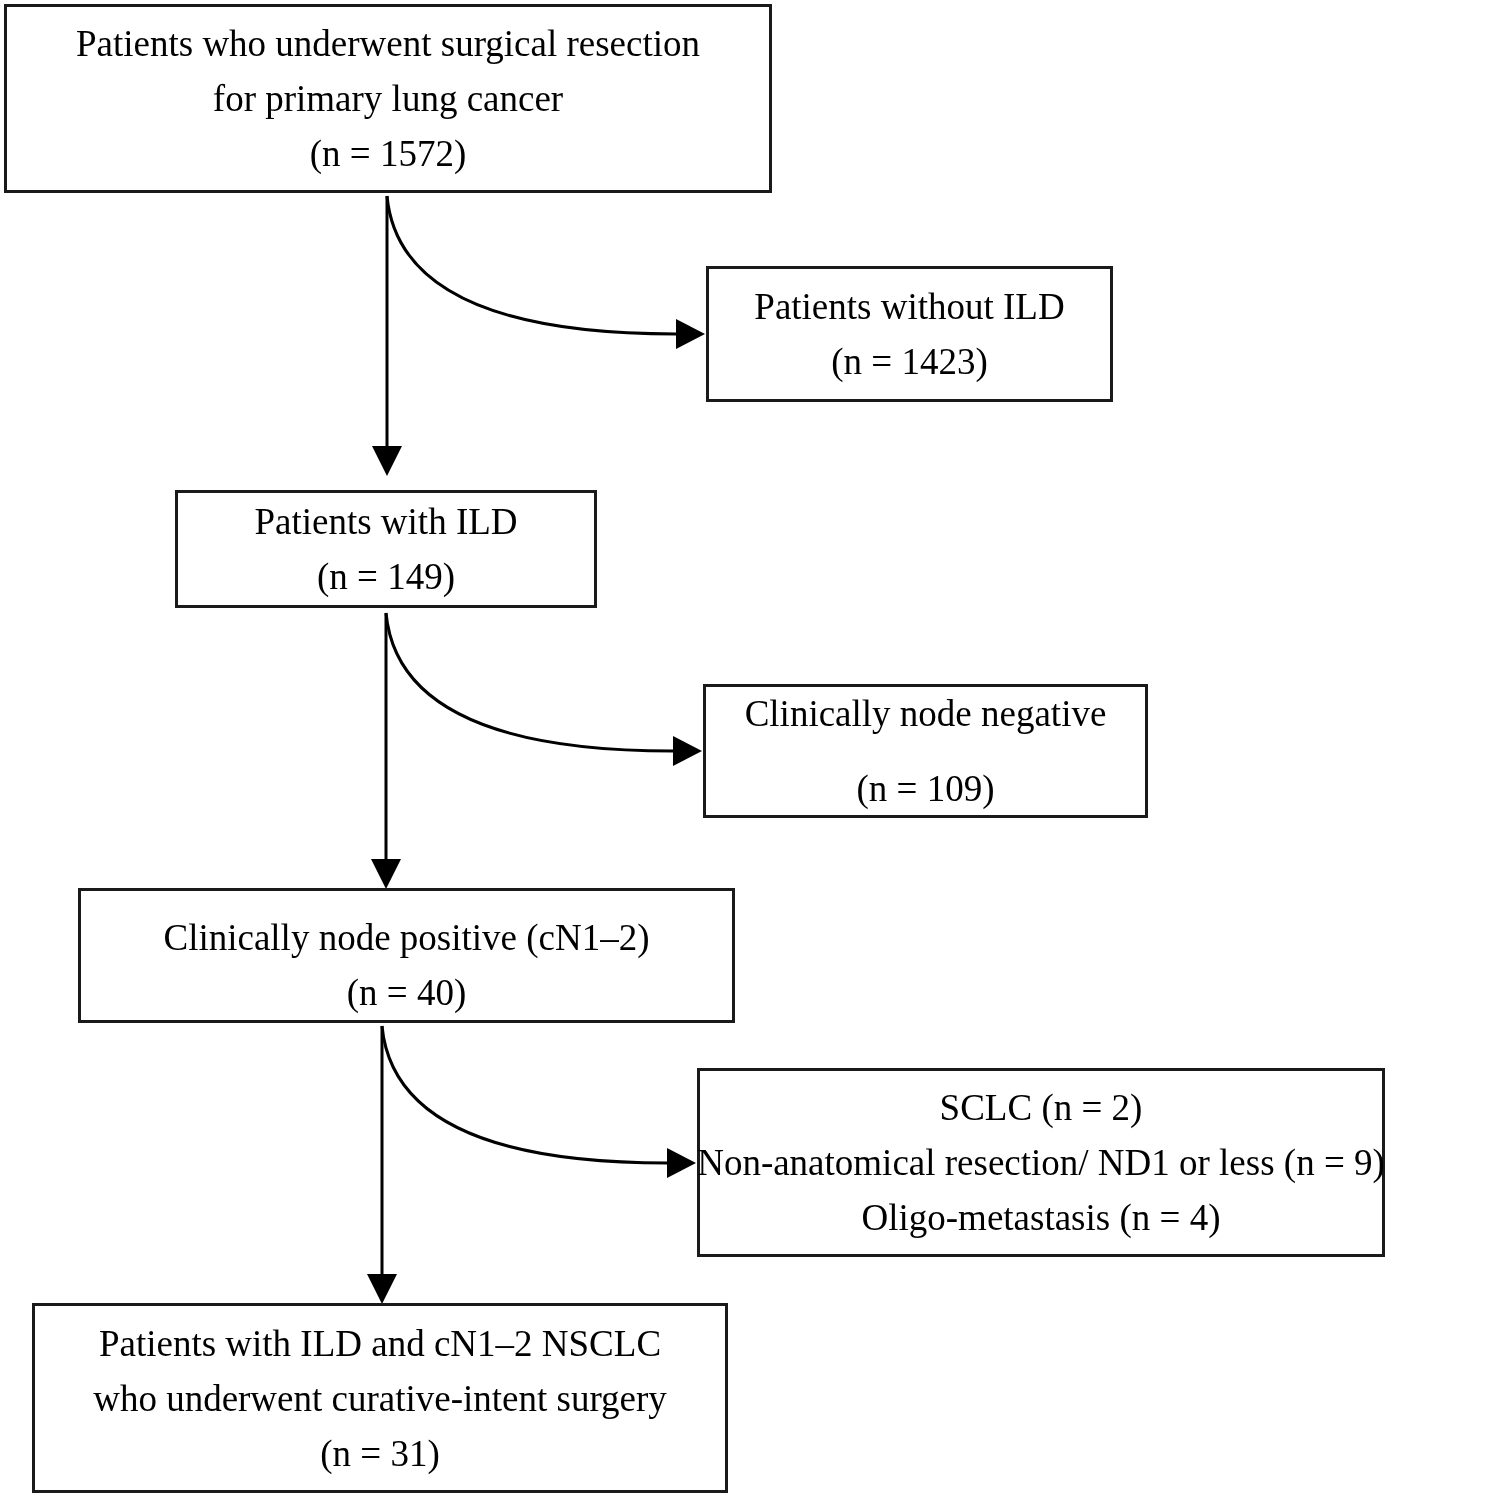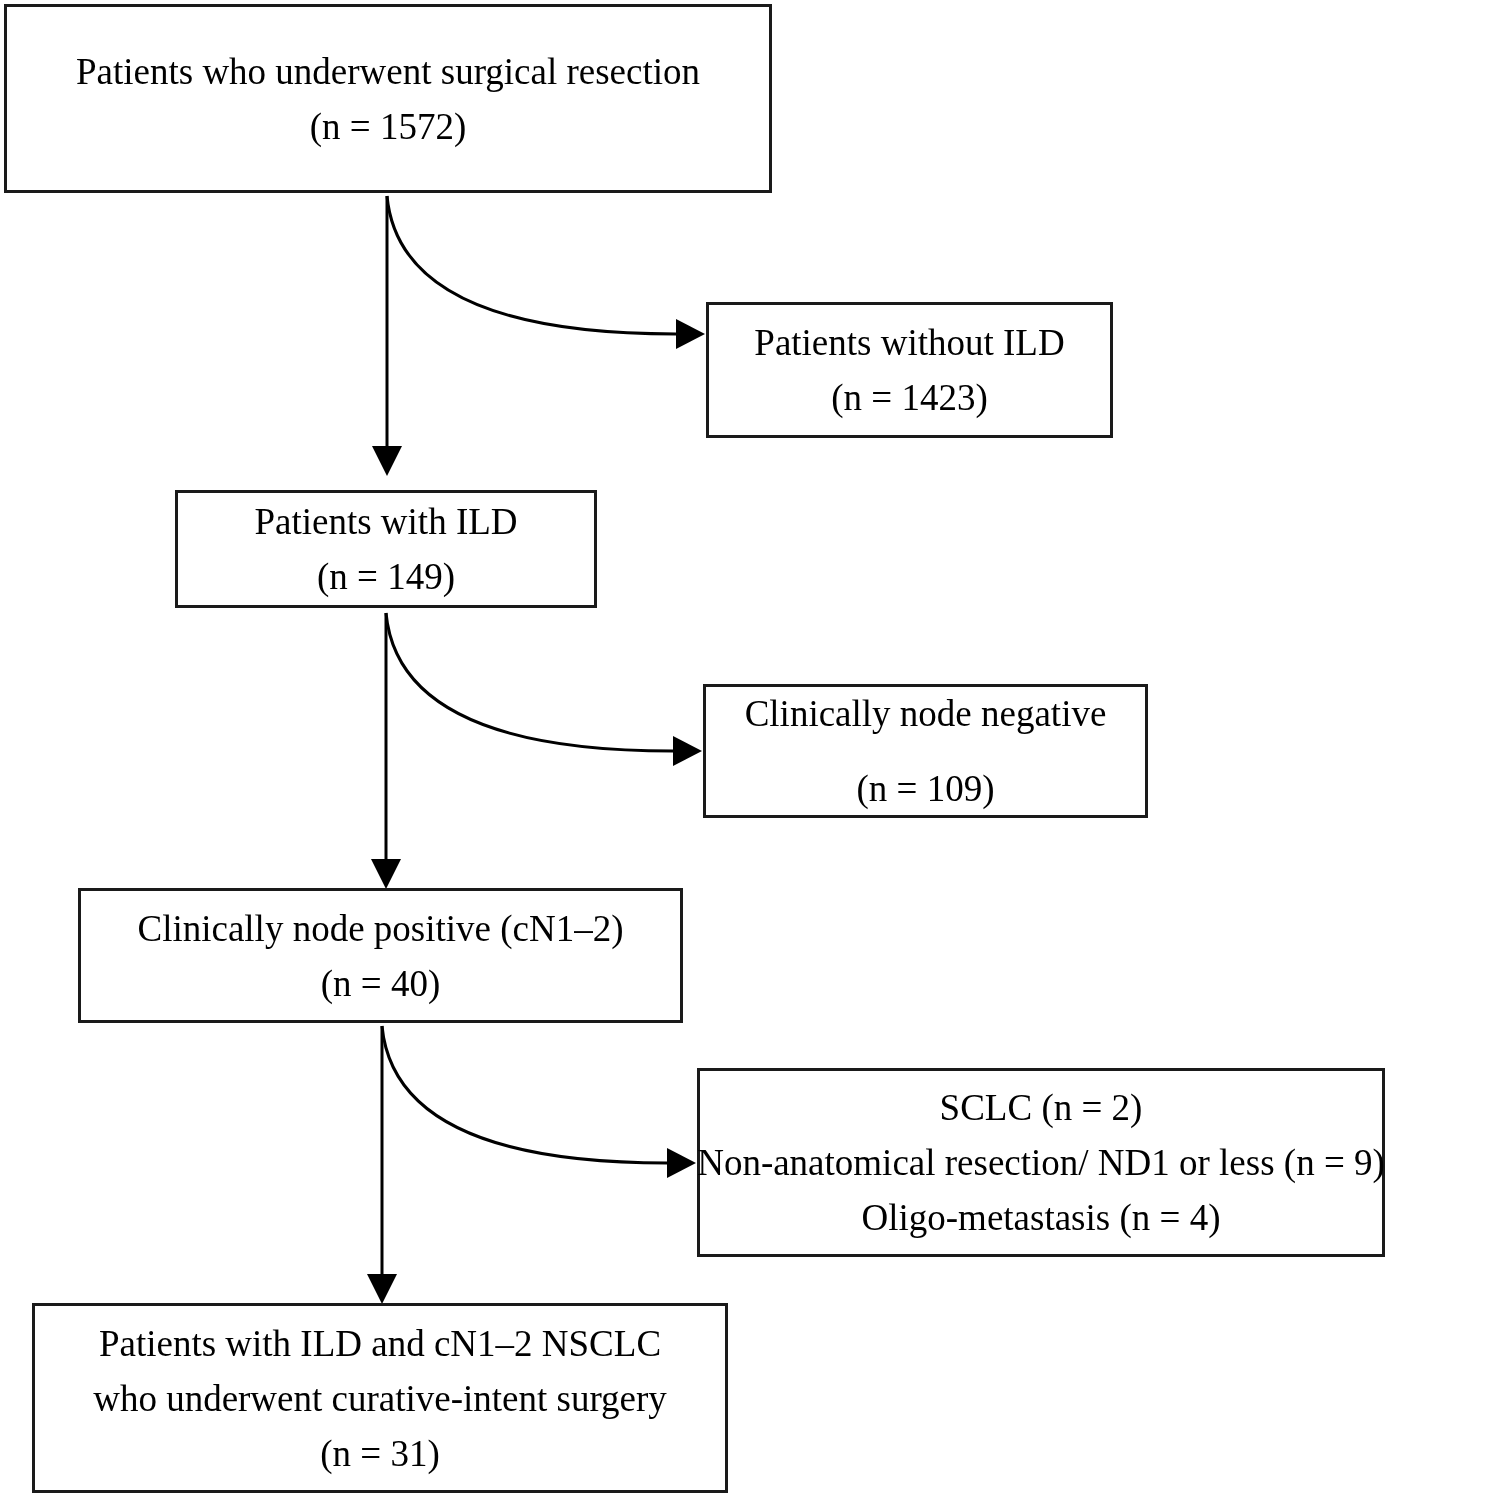--- a/index.html
+++ b/index.html
@@ -33,24 +33,24 @@
     align-items: center;
     text-align: center;
     box-sizing: border-box;
     font-size: 37px;
     line-height: 55px;
   }
   .box .line {
     white-space: nowrap;
   }
   #box-surgical-resection { left: 4px;   top: 4px;    width: 768px; height: 189px; }
-  #box-without-ild        { left: 706px; top: 266px;  width: 407px; height: 136px; margin-top: 36px; }
+  #box-without-ild        { left: 706px; top: 266px;  width: 407px; height: 136px; }
   #box-with-ild           { left: 175px; top: 490px;  width: 422px; height: 118px; }
   #box-node-negative      { left: 703px; top: 684px;  width: 445px; height: 134px; gap: 20px; }
-  #box-node-positive      { left: 78px;  top: 888px;  width: 605px; height: 135px; }
+  #box-node-positive      { left: 78px;  top: 888px;  width: 657px; height: 135px; justify-content: flex-end; }
   #box-excluded           { left: 697px; top: 1068px; width: 688px; height: 189px; }
   #box-final-cohort       { left: 32px;  top: 1303px; width: 696px; height: 190px; }
 </style>
 </head>
 <body>
 
 <div class="canvas">
 
   <svg class="connectors" viewBox="0 0 1499 1500" xmlns="http://www.w3.org/2000/svg">
 
@@ -68,20 +68,21 @@
 
     <path d="M 382 1026 L 382 1278" stroke="#000000" stroke-width="3" fill="none"></path>
     <polygon points="367,1274 397,1274 382,1304" fill="#000000"></polygon>
 
     <path d="M 382 1026 Q 395 1163 667 1163" stroke="#000000" stroke-width="3" fill="none"></path>
     <polygon points="667,1148 667,1178 696,1163" fill="#000000"></polygon>
   </svg>
 
   <div class="box" id="box-surgical-resection">
     <div class="line">Patients who underwent surgical resection</div>
+    <div class="line">for primary lung cancer</div>
     <div class="line">(n = 1572)</div>
   </div>
 
   <div class="box" id="box-without-ild">
     <div class="line">Patients without ILD</div>
     <div class="line">(n = 1423)</div>
   </div>
 
   <div class="box" id="box-with-ild">
     <div class="line">Patients with ILD</div>

